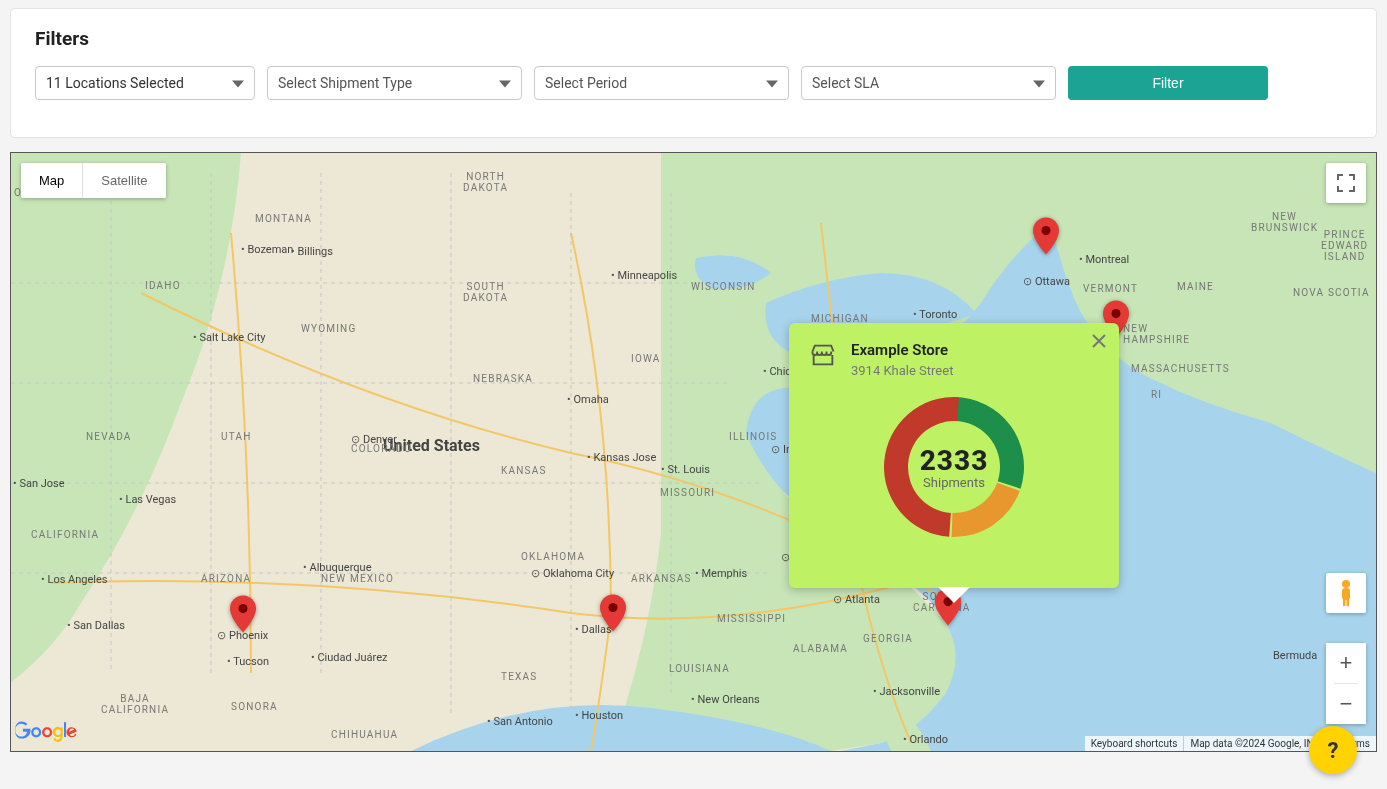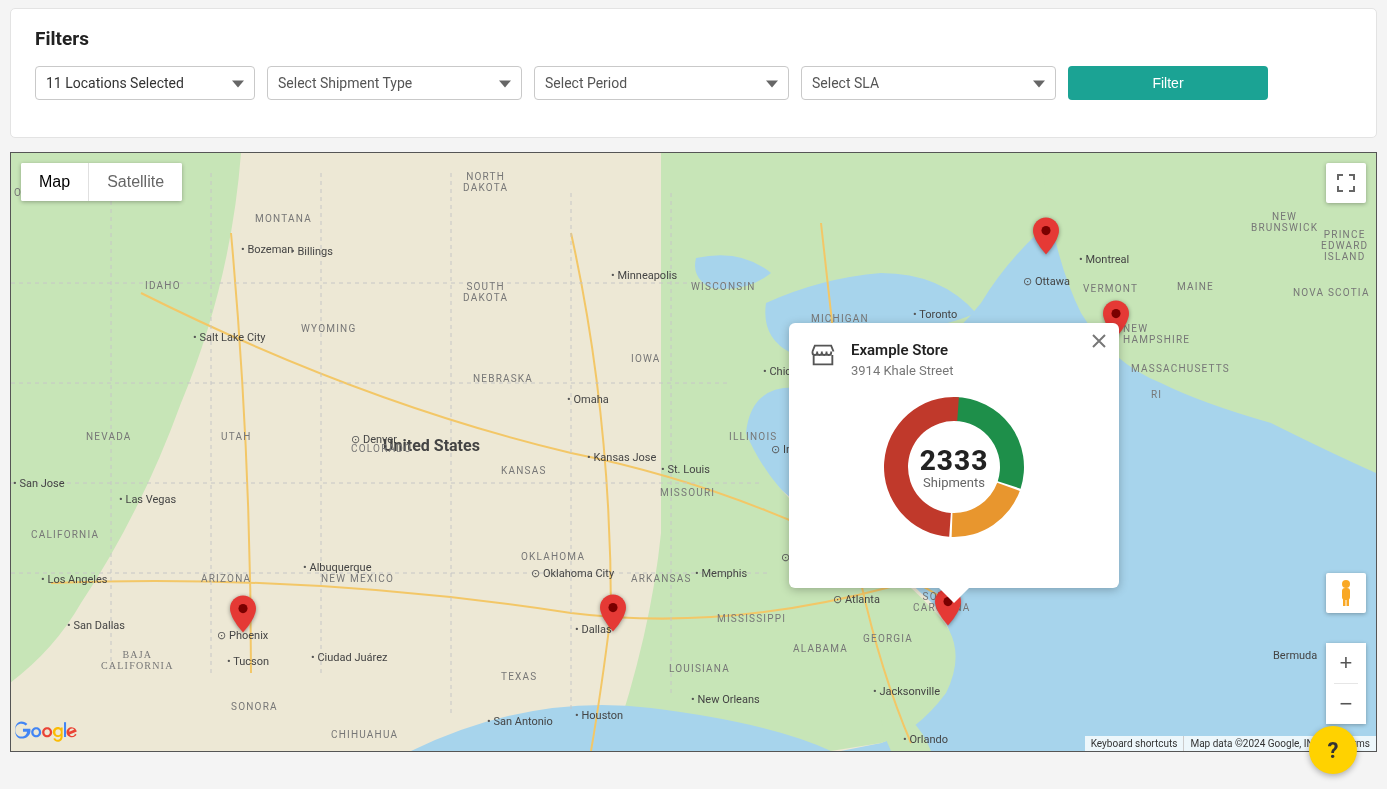--- a/index.html
+++ b/index.html
@@ -13,42 +13,42 @@
   .sel1 { width: 220px; }
   .sel2, .sel3, .sel4 { width: 255px; }
   .chev { width: 12px; height: 12px; display: inline-block; }
   .chev svg { width: 12px; height: 12px; fill: #666; }
   .filter-btn { width: 200px; height: 34px; background: #1ba394; color: #fff; border: none; border-radius: 4px; font-size: 14px; cursor: pointer; }
 
   .map-wrap { position: absolute; left: 10px; top: 152px; width: 1367px; height: 600px; border: 1px solid #555; background: #aad3e6; }
   .map-bg { position: absolute; inset: 0; }
 
   .map-type { position: absolute; left: 10px; top: 10px; display: flex; background: #fff; border-radius: 2px; box-shadow: 0 1px 4px rgba(0,0,0,.3); overflow: hidden; z-index:5;}
-  .map-type button { border: none; background: #fff; padding: 10px 18px; font-size: 16px; color: #666; cursor: pointer; }
+  .map-type button { border: none; background: #fff; padding: 10px 18px; font-size: 13px; color: #666; cursor: pointer; }
   .map-type button.active { color: #000; font-weight: 500; }
   .map-type .divider { width:1px; background:#e0e0e0;}
 
   .sq-btn { position:absolute; width:40px; height:40px; background:#fff; border-radius:2px; box-shadow:0 1px 4px rgba(0,0,0,.3); display:flex; align-items:center; justify-content:center; cursor:pointer; z-index:5;}
   .fullscreen-btn { right:10px; top:10px; }
 
   .pegman { position:absolute; right:10px; top:420px; width:40px; height:40px; background:#fff; border-radius:2px; box-shadow:0 1px 4px rgba(0,0,0,.3); display:flex;align-items:center;justify-content:center; cursor:grab; z-index:5;}
 
   .zoom { position:absolute; right:10px; top:490px; width:40px; background:#fff; border-radius:2px; box-shadow:0 1px 4px rgba(0,0,0,.3); z-index:5;}
   .zoom button{ width:40px;height:40px;border:none;background:#fff;font-size:22px;color:#555;cursor:pointer;display:block;}
   .zoom .zdiv{height:1px;background:#e6e6e6;margin:0 8px;}
 
   .attr { position:absolute; right:0; bottom:0; display:flex; font-size:10px; color:#333; z-index:5;}
   .attr span{ background:rgba(255,255,255,.8); padding:2px 6px; border-left:1px solid #ccc;}
   .attr span:first-child{border-left:none;}
   .glogo{position:absolute;left:4px;bottom:4px;z-index:5;}
 
   .marker { position:absolute; width:26px; height:38px; transform:translate(-50%,-100%); z-index:3; cursor:pointer;}
   .marker svg{width:100%;height:100%; filter:drop-shadow(0 1px 2px rgba(0,0,0,.4));}
 
-  .info-card { position:absolute; left:778px; top:170px; width:330px; height:265px; background:#ffffff; border-radius:6px; box-shadow:0 2px 10px rgba(0,0,0,.25); z-index:6; padding:18px 20px;}
+  .info-card { position:absolute; left:778px; top:170px; width:330px; height:265px; background:#bef264; border-radius:6px; box-shadow:0 2px 10px rgba(0,0,0,.25); z-index:6; padding:18px 20px;}
   .info-card::after{ content:""; position:absolute; left:50%; bottom:-15px; transform:translateX(-50%); border:16px solid transparent; border-top-color:#fff; border-bottom:none;}
   .info-close{ position:absolute; right:12px; top:10px; cursor:pointer; color:#777;}
   .info-head{ display:flex; gap:14px; align-items:flex-start;}
   .store-icon{width:28px;height:28px;flex:none;}
   .store-name{font-size:15px;font-weight:600;color:#222;}
   .store-addr{font-size:13px;color:#777;margin-top:4px;}
   .donut-wrap{ display:flex; justify-content:center; margin-top:14px; position:relative;}
   .donut-center{position:absolute; inset:0; display:flex;flex-direction:column;align-items:center;justify-content:center;}
   .donut-num{font-size:28px;font-weight:800;color:#222;letter-spacing:1px;}
   .donut-lbl{font-size:13px;color:#666;margin-top:-2px;}
@@ -153,21 +153,21 @@
   <div class="mlab state" style="left:75px;top:278px;">NEVADA</div>
   <div class="mlab state" style="left:210px;top:278px;">UTAH</div>
   <div class="mlab state" style="left:340px;top:290px;">COLORADO</div>
   <div class="mlab state" style="left:462px;top:220px;">NEBRASKA</div>
   <div class="mlab state" style="left:490px;top:312px;">KANSAS</div>
   <div class="mlab state" style="left:510px;top:398px;">OKLAHOMA</div>
   <div class="mlab state" style="left:490px;top:518px;">TEXAS</div>
   <div class="mlab state" style="left:310px;top:420px;">NEW MEXICO</div>
   <div class="mlab state" style="left:190px;top:420px;">ARIZONA</div>
   <div class="mlab state" style="left:20px;top:376px;">CALIFORNIA</div>
-  <div class="mlab state" style="left:90px;top:496px;white-space:pre;text-align:center;font-family:Liberation Serif, serif;">BAJA
+  <div class="mlab state" style="left:90px;top:540px;white-space:pre;text-align:center;">BAJA
 CALIFORNIA</div>
   <div class="mlab state" style="left:220px;top:548px;">SONORA</div>
   <div class="mlab state" style="left:320px;top:576px;">CHIHUAHUA</div>
   <div class="mlab state" style="left:620px;top:200px;">IOWA</div>
   <div class="mlab state" style="left:632px;top:334px;padding-left:17px;">MISSOURI</div>
   <div class="mlab state" style="left:620px;top:420px;">ARKANSAS</div>
   <div class="mlab state" style="left:658px;top:510px;">LOUISIANA</div>
   <div class="mlab state" style="left:680px;top:128px;">WISCONSIN</div>
   <div class="mlab state" style="left:718px;top:278px;">ILLINOIS</div>
   <div class="mlab state" style="left:800px;top:160px;">MICHIGAN</div>

